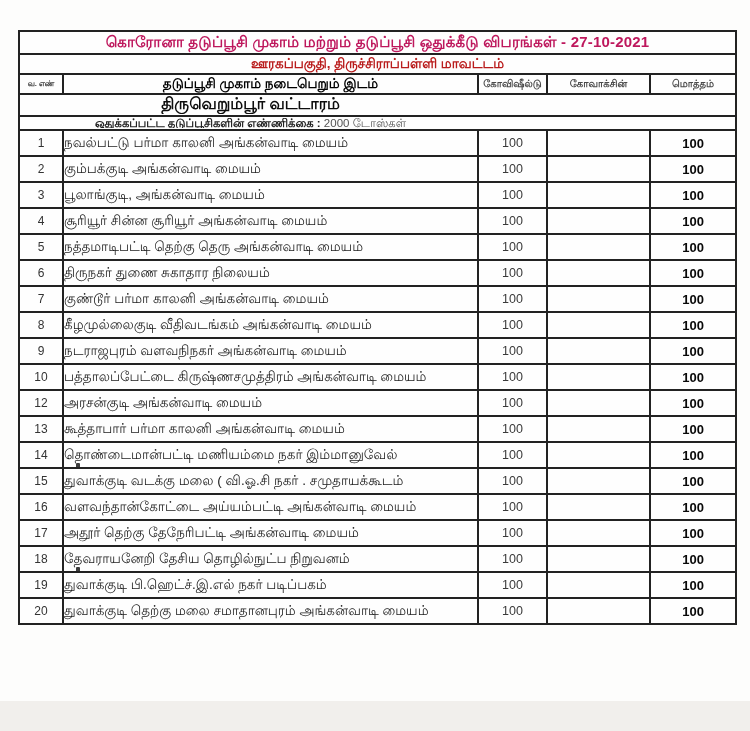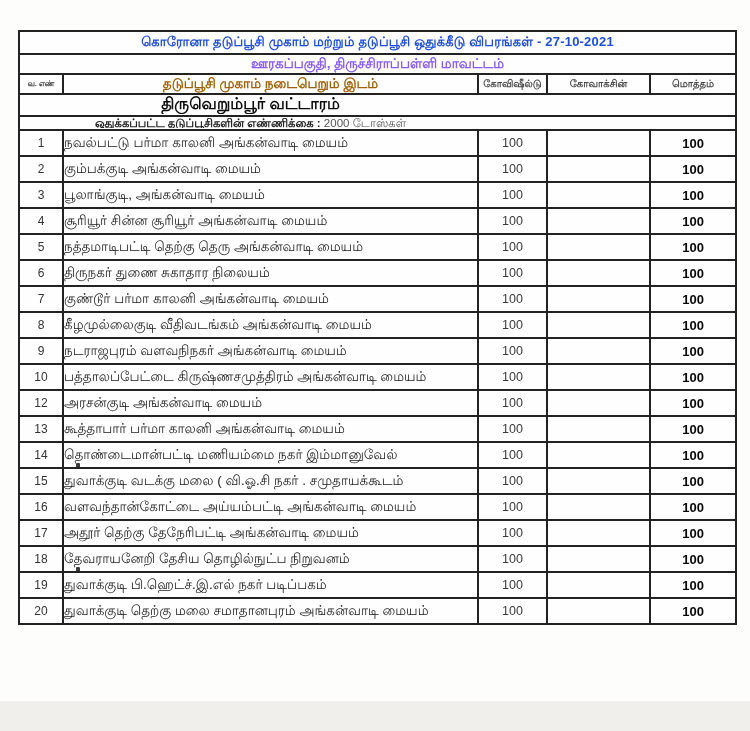--- a/index.html
+++ b/index.html
@@ -39,42 +39,42 @@
   col.c-sno  { width: 44px; }
   col.c-ven  { width: 415px; }
   col.c-cv   { width: 69px; }
   col.c-cx   { width: 103px; }
   col.c-tot  { width: 86px; }
 
   .title-cell {
     height: 21px;
     text-align: center;
     font-weight: bold;
-    font-size: 13px;
-    color: #1d4ed8;
+    font-size: 15px;
+    color: #be185d;
     letter-spacing: 0.2px;
   }
   .subtitle-cell {
     height: 18px;
     text-align: center;
     font-weight: bold;
     font-size: 13.5px;
-    color: #8b5cf6;
+    color: #b91c1c;
   }
   th.sno-h {
     font-size: 7.5px;
     font-weight: bold;
     color: #3a3a3a;
     text-align: center;
     height: 18px;
   }
   th.venue-h {
     font-size: 13.5px;
     font-weight: bold;
-    color: #a16207;
+    color: #000000;
     text-align: center;
   }
   th.small-h {
     font-size: 10px;
     font-weight: bold;
     color: #4a4a4a;
     text-align: center;
   }
   .zone-cell { height: 18px; border-radius: 6px; }
   .zone-inner {

